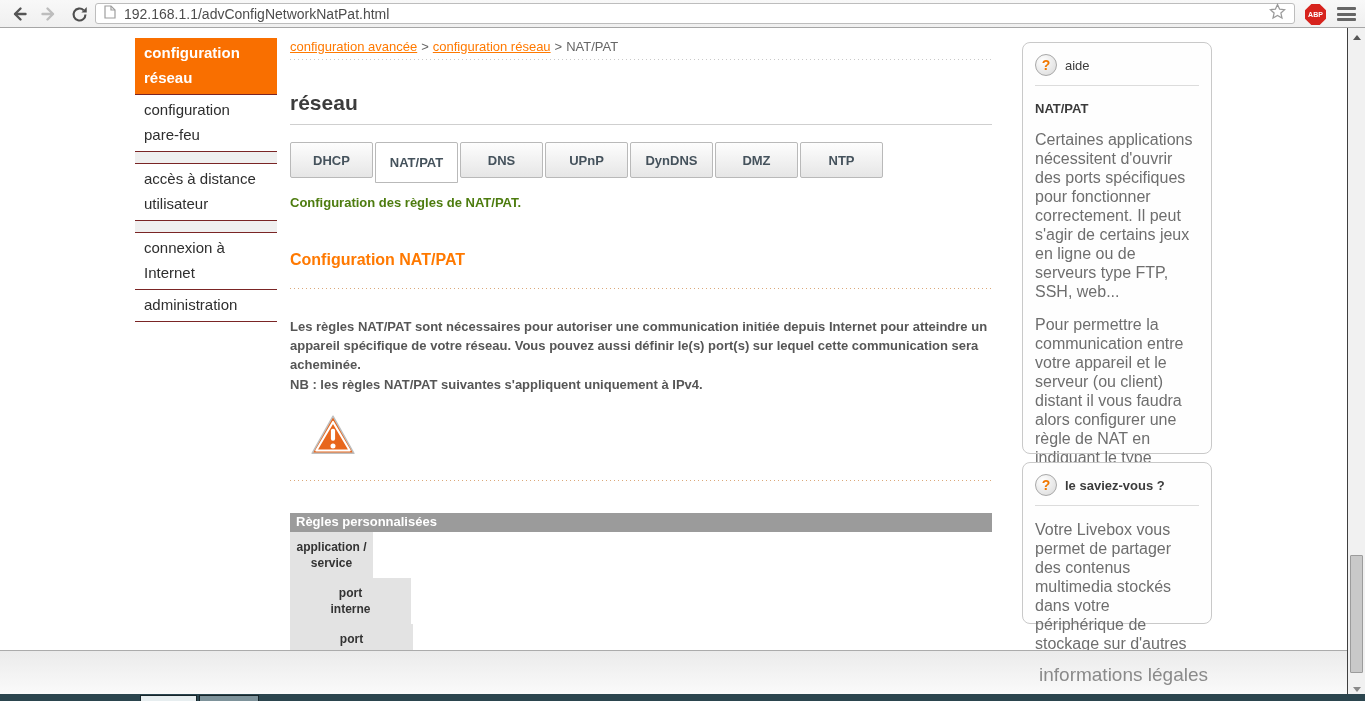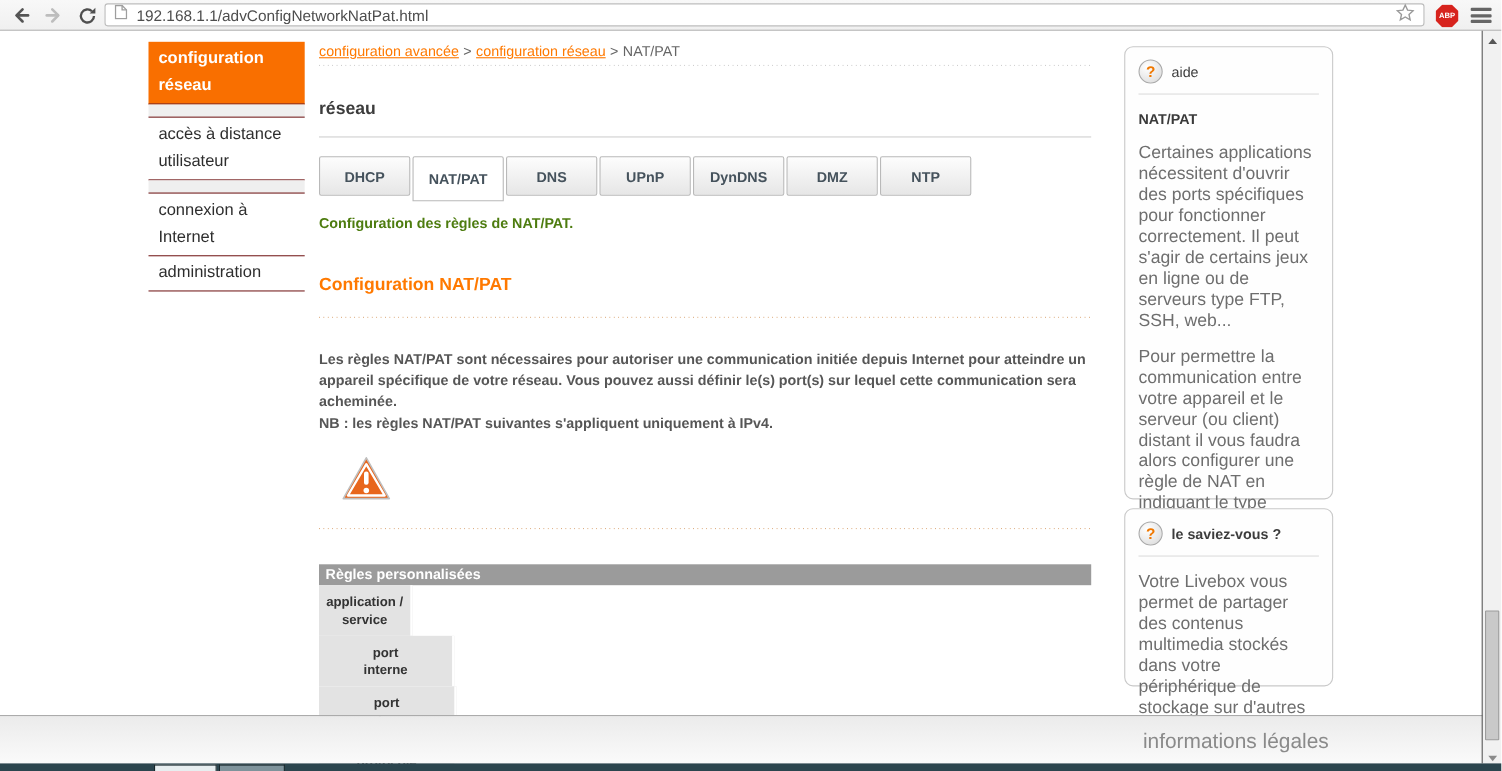--- a/index.html
+++ b/index.html
@@ -43,21 +43,21 @@
   
   .main { position:absolute; left:290px; top:0; width:702px; height:625px; }
   .breadcrumb { position:absolute; top:11px; left:0; font-size:13px; color:#666; }
   .breadcrumb a { color:#ff7900; text-decoration:underline; cursor:pointer; }
   .bc-sep { color:#666; margin:0 4px; }
   .dots { position:absolute; left:0; width:702px; height:2px;
     background-image:repeating-linear-gradient(90deg,#c9c9c9 0 1px,transparent 1px 4px);
     background-size:4px 1px; background-repeat:repeat-x; background-position:0 0; }
   .dots.warm { background-image:repeating-linear-gradient(90deg,#dba879 0 1px,transparent 1px 4px); }
   .bc-dots { top:31px; }
-  .page-title { position:absolute; top:63px; left:0; font-size:16px; font-weight:bold; color:#3c3c3c; }
+  .page-title { position:absolute; top:63px; left:0; font-size:21px; font-weight:bold; color:#3c3c3c; }
   .title-rule { position:absolute; top:96px; left:0; width:702px; height:1px; background:#cfcfcf; }
   .tabs { position:absolute; top:114px; left:0; display:flex; gap:2px; align-items:flex-start; }
   .tab {
     width:83px; height:36px; display:flex; align-items:center; justify-content:center;
     background:linear-gradient(#fdfdfd,#e6e6e6); border:1px solid #b9b9b9; border-radius:2px;
     font-size:13px; font-weight:bold; color:#45525c; cursor:pointer;
   }
   .tab.active { height:41px; background:#fff; border-radius:2px 2px 0 0; }
   .subtitle { position:absolute; top:167px; left:0; font-size:13px; font-weight:bold; color:#4d7c0f; }
   .section-title { position:absolute; top:223px; left:0; font-size:16px; font-weight:bold; color:#ff7900; }
@@ -170,20 +170,21 @@
       <span></span>
       <span></span>
       <span></span>
     </div>
 </div>
 
 <div class="page">
 
   <div class="sidebar">
     <div class="sb-item active"><span>configuration réseau</span></div>
+    <div class="sb-item"><span>configuration pare-feu</span></div>
     <div class="sb-spacer"></div>
     <div class="sb-item"><span>accès à distance utilisateur</span></div>
     <div class="sb-spacer"></div>
     <div class="sb-item"><span>connexion à Internet</span></div>
     <div class="sb-item"><span>administration</span></div>
   </div>
 
   <div class="main">
     <div class="breadcrumb">
       <a>configuration avancée</a><span class="bc-sep">&gt;</span><a>configuration réseau</a><span class="bc-sep">&gt;</span><span>NAT/PAT</span>

